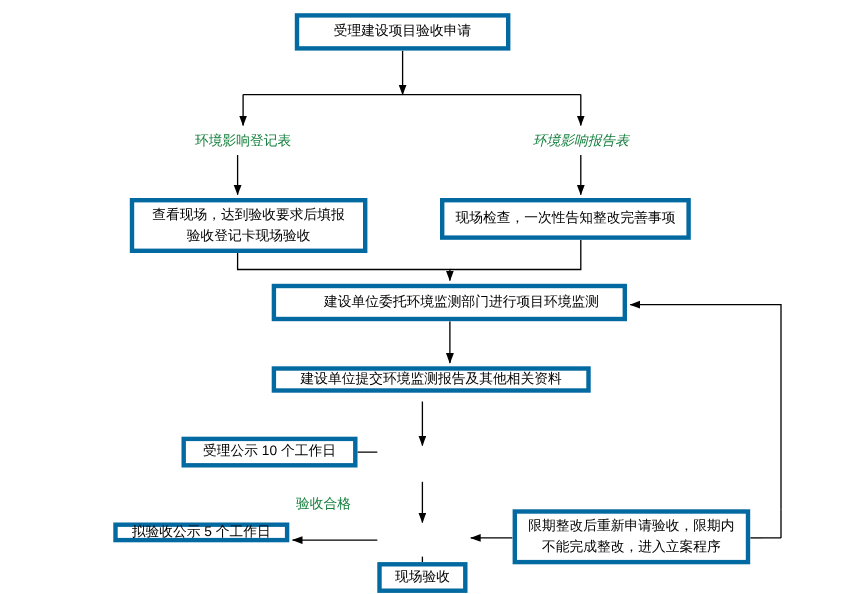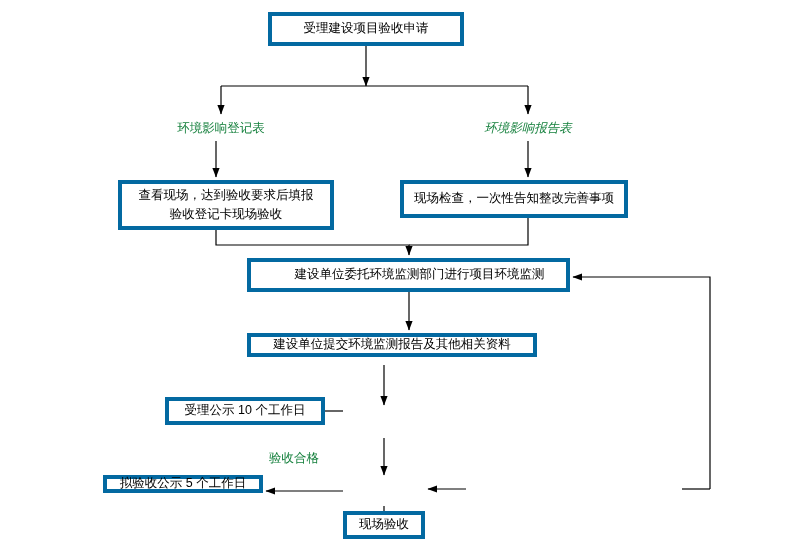--- a/index.html
+++ b/index.html
@@ -114,16 +114,18 @@
 
   <div class="node" style="left:247px; top:333px; width:290px; height:24px;">建设单位提交环境监测报告及其他相关资料</div>
 
 
   <div class="node" style="left:150px; top:397px; width:160px; height:28px;margin-left:15px;">受理公示 10 个工作日</div>
 
   <div class="node" style="left:343px; top:478px; width:82px; height:28px;margin-top:33px;">现场验收</div>
 
   <div class="node" style="left:103px; top:475px; width:160px; height:18px;">拟验收公示 5 个工作日</div>
 
+  <div class="node" style="left:466px; top:463px; width:216px; height:50px;">限期整改后重新申请验收，限期内
+不能完成整改，进入立案程序</div>
 
   <div class="label" style="left:260px; top:450px; width:68px; height:18px;">验收合格</div>
 
 </div>
 
 </body></html>

